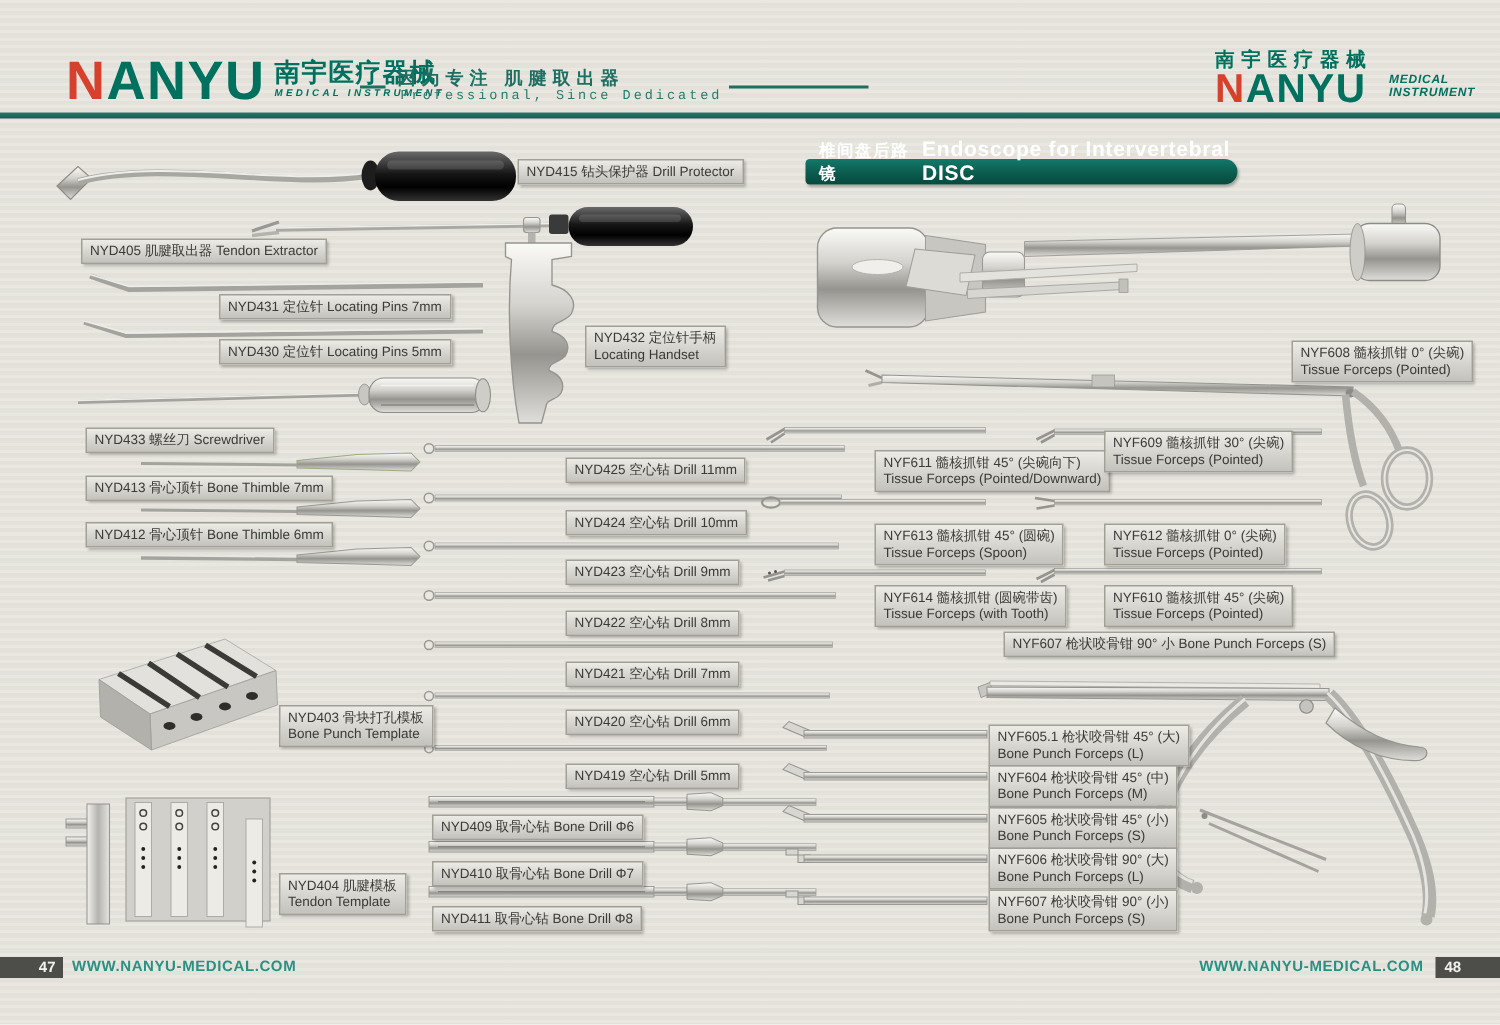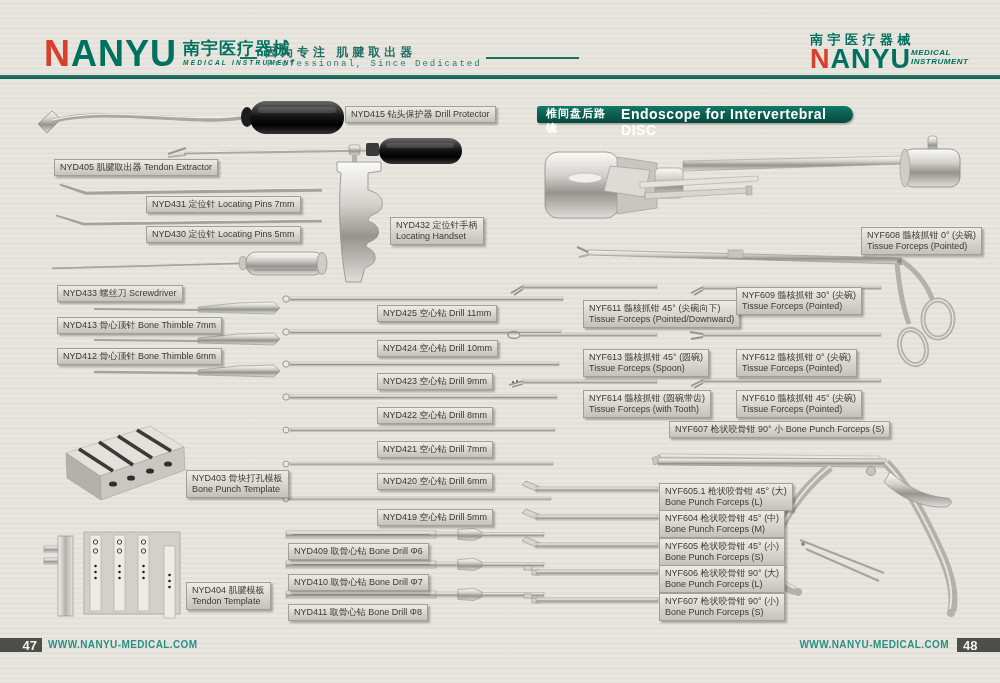--- a/index.html
+++ b/index.html
@@ -19,34 +19,34 @@
   .logo-sub{font-size:6.5px;font-weight:bold;color:#00705f;letter-spacing:2.2px;font-style:italic;margin-top:1px;}
   .tagline{position:absolute;left:240px;top:46px;display:flex;align-items:flex-start;}
   .dash{display:inline-block;width:17px;height:2px;background:#1d6f62;margin-top:11px;}
   .tag-cn{font-size:12px;font-weight:bold;color:#1d6f62;letter-spacing:4px;margin-left:8px;line-height:13px;}
   .tag-en{font-size:9px;color:#2a7a6d;letter-spacing:2px;margin-left:10px;line-height:11px;font-family:"Liberation Mono","DejaVu Sans Mono",monospace;}
   .longline{display:inline-block;width:93px;height:2px;background:#1d6f62;margin-top:11px;margin-left:4px;}
   .logo-right{position:absolute;left:810px;top:33px;}
   .lr-cn{font-size:13px;font-weight:bold;color:#00705f;letter-spacing:4.5px;line-height:14px;}
   .lr-row{display:flex;align-items:flex-start;margin-top:0px;}
   .brand-sm{font-size:27px;line-height:24px;}
-  .lr-sub{margin-left:0;margin-top:2px;}
+  .lr-sub{margin-left:15px;margin-top:2px;}
   .lr-sub i{display:block;font-style:italic;font-size:8px;font-weight:bold;color:#00705f;letter-spacing:0.5px;line-height:8.5px;}
   
   .lbl{position:absolute;background:linear-gradient(180deg,#edebe6,#d6d4ce 55%,#c4c2bc);border:1px solid #a19f96;
        box-shadow:1.5px 1.5px 2px rgba(0,0,0,0.28);font-size:9px;color:#3a3a36;padding:2px 5px;white-space:nowrap;}
   .lbl .l{display:block;line-height:11px;}
   
-  .banner{position:absolute;left:537px;top:106px;width:316px;height:17px;border-radius:3px 9px 9px 3px;
-    background:linear-gradient(180deg,#13796a,#0a5a4c 60%,#07493d);display:flex;align-items:flex-start;
+  .banner{position:absolute;left:537px;top:106px;width:288px;height:17px;border-radius:3px 9px 9px 3px;
+    background:linear-gradient(180deg,#13796a,#0a5a4c 60%,#07493d);display:flex;align-items:flex-end;
     color:#ffffff;font-weight:bold;box-shadow:1px 1.5px 2px rgba(0,0,0,0.3);}
   .banner .b-cn{font-size:11px;letter-spacing:1px;margin-left:9px;}
   .banner .b-en{font-size:14px;letter-spacing:0.5px;margin-left:7px;}
   
-  .pgbar{position:absolute;top:638px;height:14px;background:#4d4d49;color:#f2f1ec;font-size:13px;font-weight:bold;display:flex;align-items:center;}
+  .pgbar{position:absolute;top:638px;height:14px;background:#4d4d49;color:#f2f1ec;font-size:10px;font-weight:bold;display:flex;align-items:center;}
   .pgbar-left{left:0;width:42px;justify-content:flex-end;padding-right:5px;box-sizing:border-box;}
   .pgbar-right{left:957px;width:43px;justify-content:flex-start;padding-left:6px;box-sizing:border-box;}
   .site{position:absolute;top:639px;font-size:10px;font-weight:bold;color:#2b8f84;letter-spacing:0.4px;}
   .site-left{left:48px;}
   .site-right{right:51px;}
   svg{position:absolute;left:0;top:0;}
 </style>
 </head>
 <body>
 

